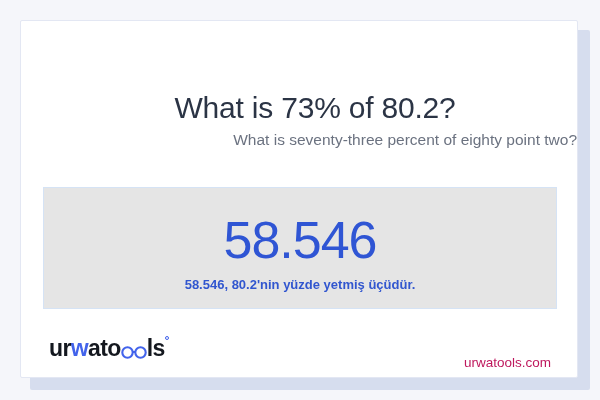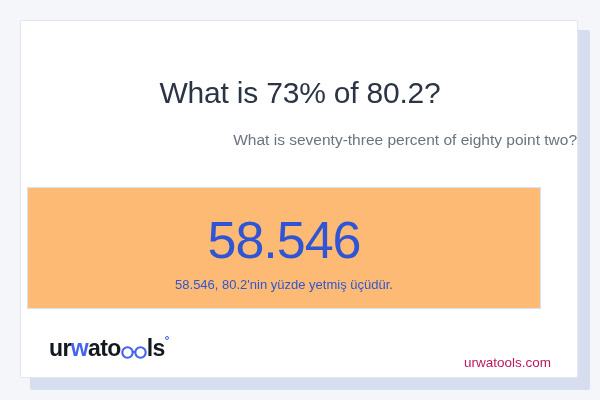--- a/index.html
+++ b/index.html
@@ -46,41 +46,41 @@
   .title {
     position: absolute;
     left: 0;
     top: 54px;
     width: 100%;
     text-align: center;
     font-size: 30px;
     font-weight: normal;
     color: #2b3445;
     letter-spacing: -0.2px;
-    margin: 1px;
+    margin: 16px;
   }
 
   .subtitle {
     position: absolute;
     left: 0;
     top: 110px;
     width: 100%;
     text-align: right;
     font-size: 15.5px;
     color: #6b7280;
     margin: 0;
   }
 
   .result-box {
     position: absolute;
-    left: 6px;
+    left: 22px;
     top: 166px;
     width: 514px;
     height: 122px;
-    background: #fdba74;
+    background: #e5e5e5;
     border: 1px solid #d5e3f5;
     box-sizing: border-box;
   }
 
   .result-value {
     position: absolute;
     left: 0;
     top: 26px;
     width: 100%;
     text-align: center;
@@ -91,20 +91,21 @@
   }
 
   .result-caption {
     position: absolute;
     left: 0;
     top: 89px;
     width: 100%;
     text-align: center;
     font-size: 13px;
     color: #3156cf;
+    font-weight: bold;
   }
 
   
   .logo {
     position: absolute;
     left: 28px;
     top: 316px;
     display: flex;
     align-items: flex-end;
     font-size: 23px;

